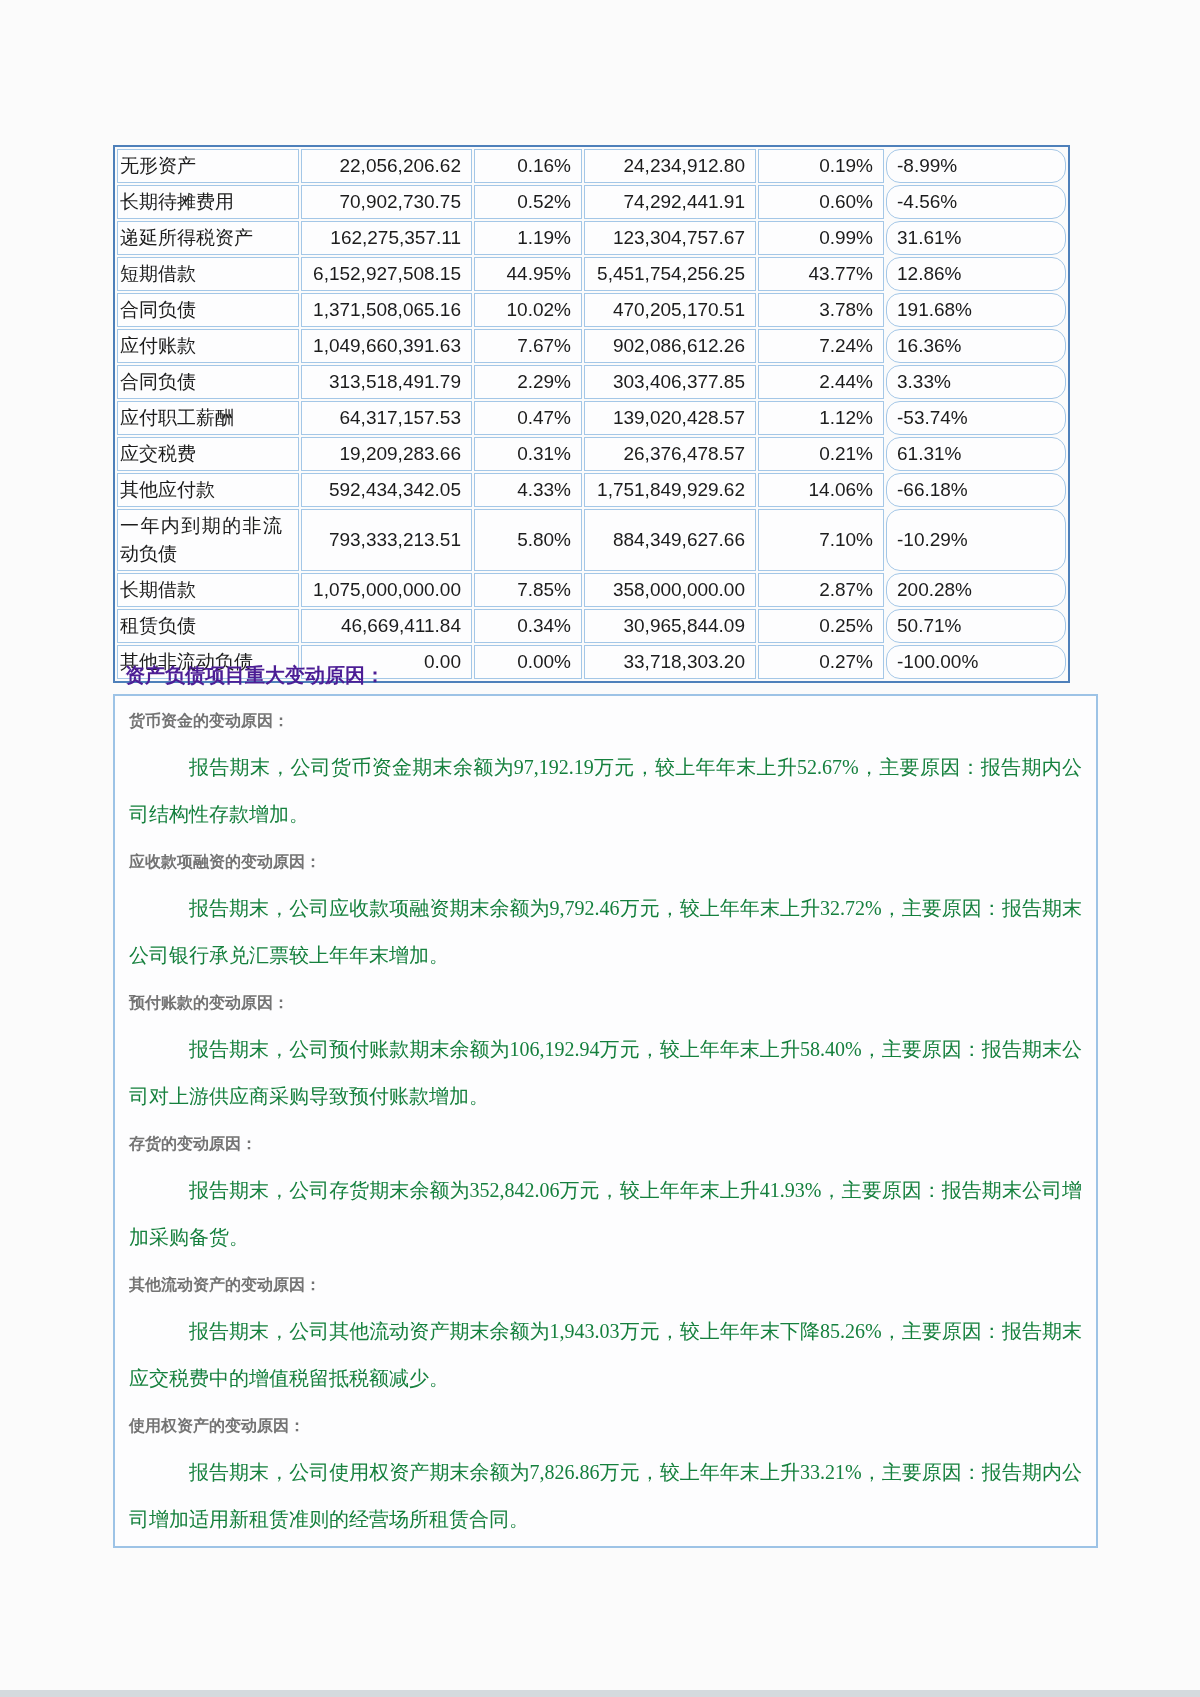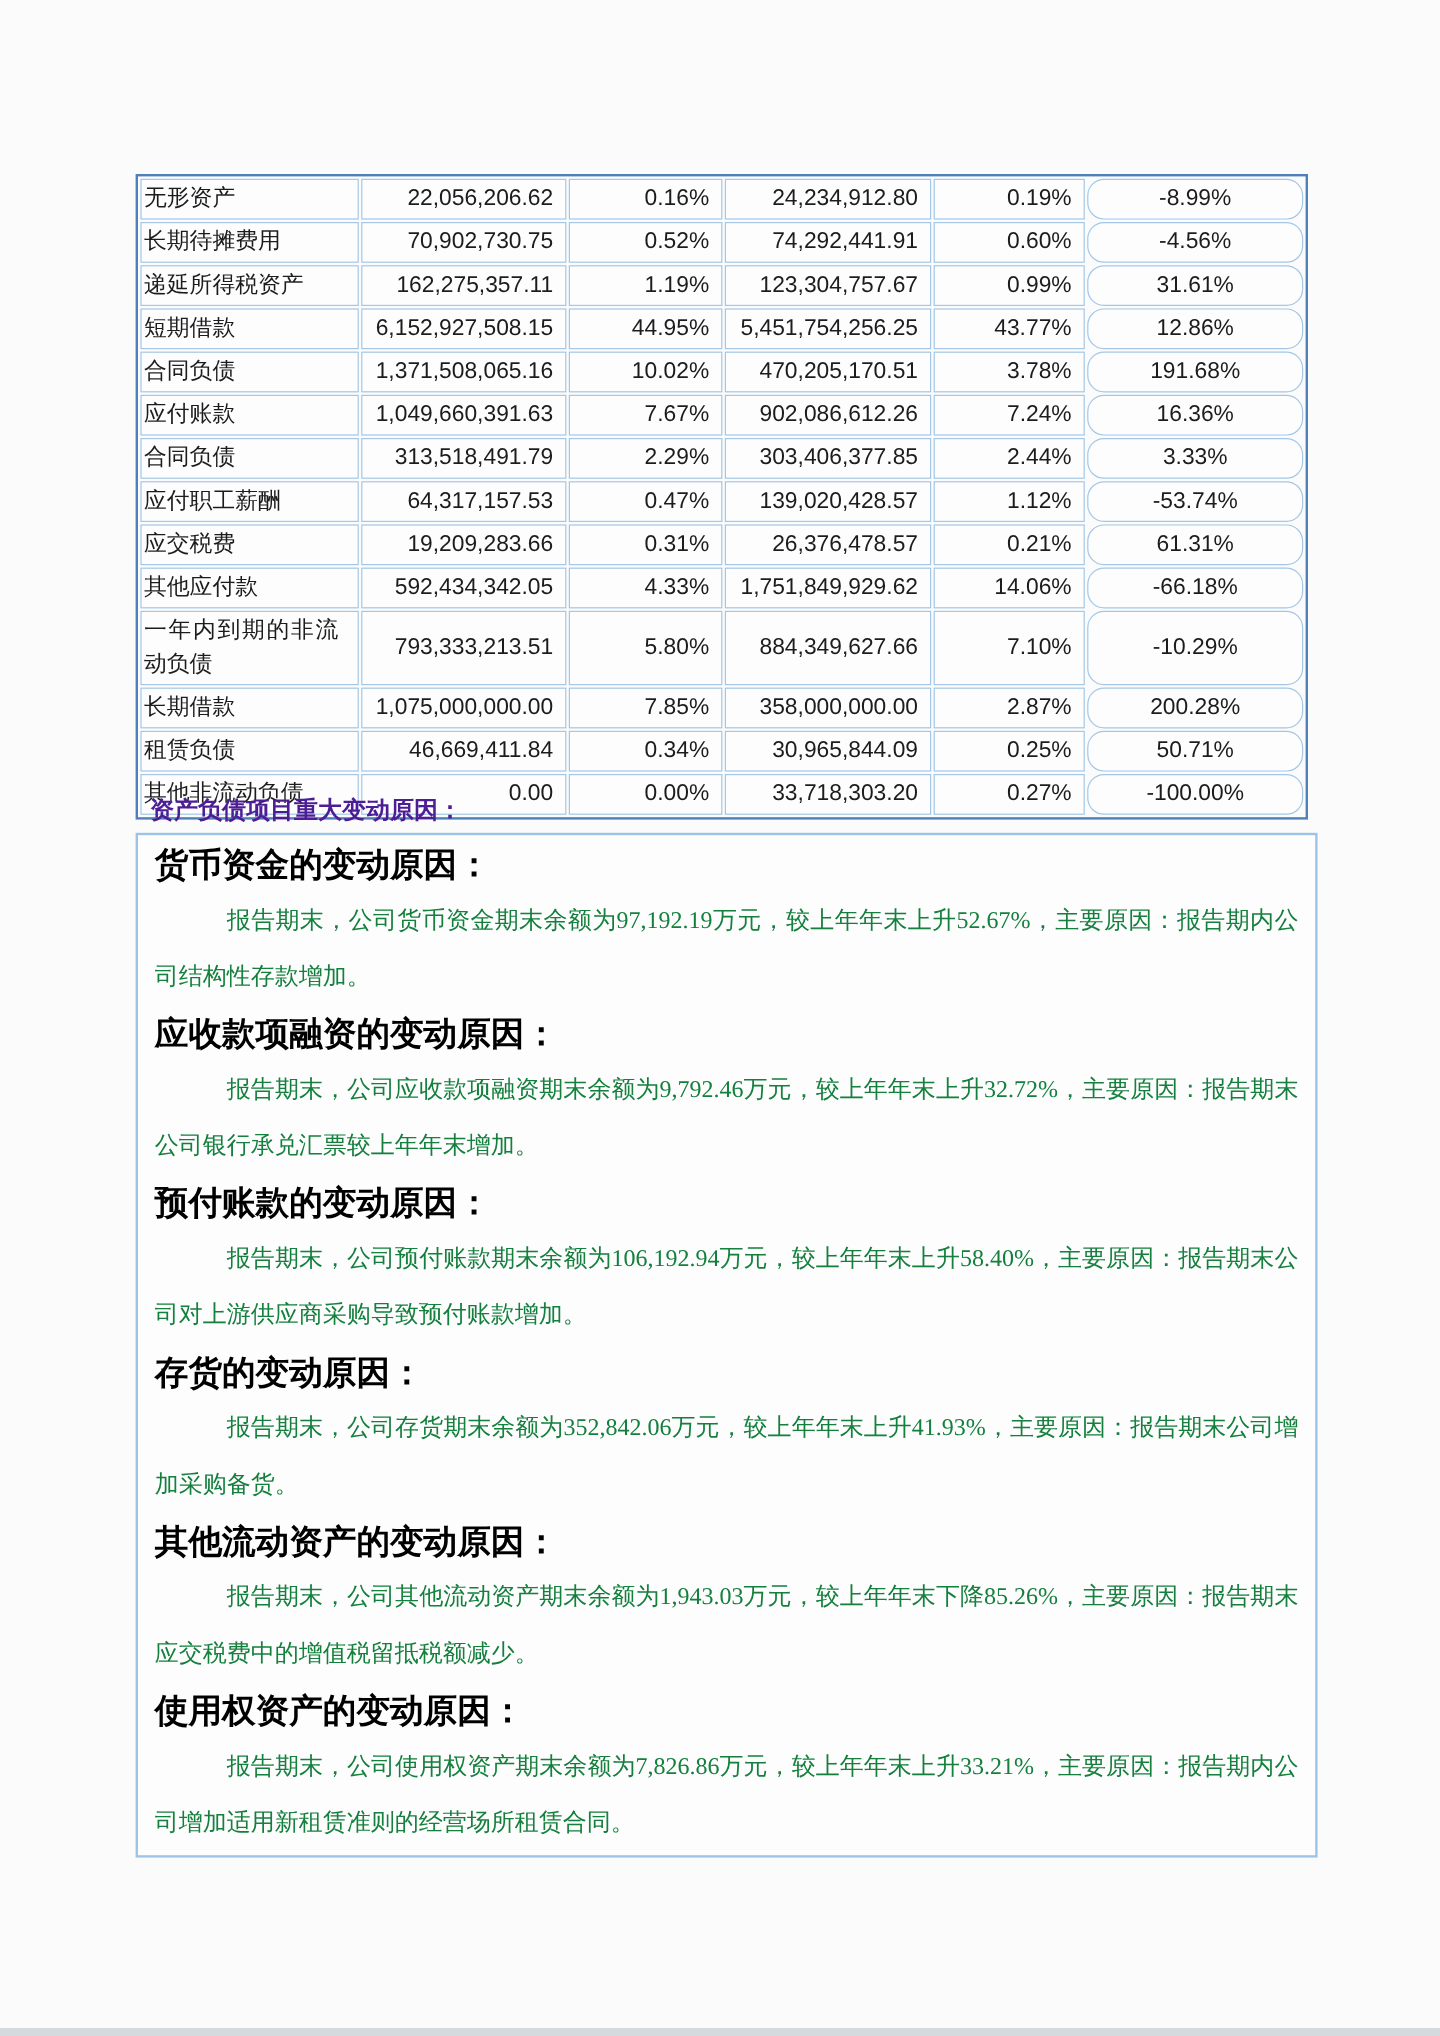--- a/index.html
+++ b/index.html
@@ -35,24 +35,24 @@
   table.fin-table td.col0 {
     width: 182px;
     text-align: justify;
     text-justify: inter-ideograph;
     white-space: normal;
     padding: 2px 16px 2px 2px;
     line-height: 28px;
     font-family: "Liberation Serif", serif;
   }
   table.fin-table td.col1 { width: 171px; text-align: right; }
-  table.fin-table td.col2 { width: 128px; text-align: right; }
+  table.fin-table td.col2 { width: 108px; text-align: right; }
   table.fin-table td.col3 { width: 172px; text-align: right; margin-top: 30px; }
   table.fin-table td.col4 { width: 126px; text-align: right; }
-  table.fin-table td.col5 { width: 180px; text-align: center; border-radius: 14px; }
+  table.fin-table td.col5 { width: 180px; text-align: left; border-radius: 14px; }
 
   
   .section-heading {
     position: absolute; left: 125px; top: 662px;
     font-family: "Liberation Sans", sans-serif;
     font-weight: bold;
     font-size: 20px;
     color: #4c1d95;
   }
 
@@ -62,22 +62,22 @@
     width: 985px;
     box-sizing: border-box;
     border: 2px solid #9dc3e6;
     background: #fdfdfe;
     padding: 1px 14px 3px 14px;
   }
   .reason-box p { margin: 0; line-height: 47px; }
   .reason-title {
     font-family: "Liberation Sans", sans-serif;
     font-weight: bold;
-    font-size: 28px;
-    color: #000000;
+    font-size: 16px;
+    color: #737373;
   }
   .reason-body {
     font-family: "Liberation Serif", serif;
     font-size: 20px;
     text-align: justify;
     text-justify: inter-ideograph;
     text-indent: 3em;
     color: #15803d;
   }
 

